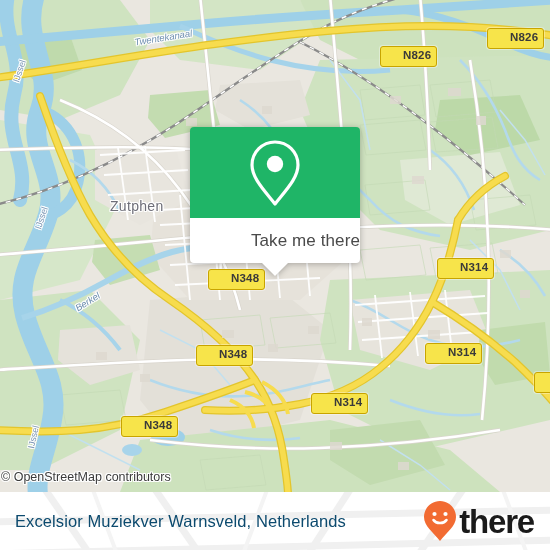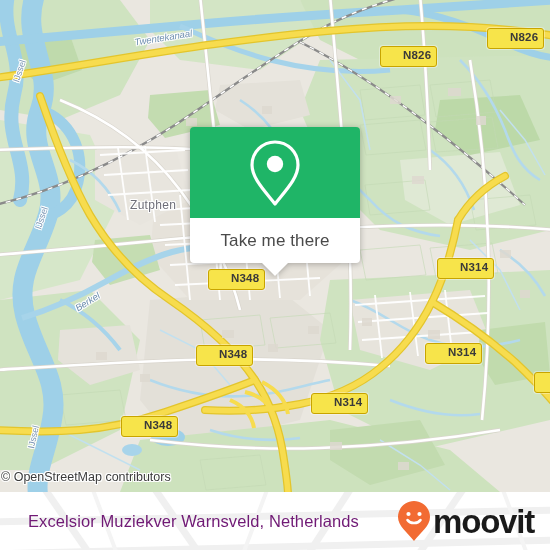--- a/index.html
+++ b/index.html
@@ -25,21 +25,21 @@
     font-family:"Liberation Sans", sans-serif;
     color:#7b7b85;
     white-space:nowrap;
     text-shadow:
       1px 0 0 rgba(255,255,255,.9), -1px 0 0 rgba(255,255,255,.9),
       0 1px 0 rgba(255,255,255,.9), 0 -1px 0 rgba(255,255,255,.9),
       1px 1px 0 rgba(255,255,255,.9), -1px -1px 0 rgba(255,255,255,.9),
       1px -1px 0 rgba(255,255,255,.9), -1px 1px 0 rgba(255,255,255,.9);
     pointer-events:none;
   }
-  .lbl-city { font-size:12px; color:#6e6e78; letter-spacing:.3px;margin-left:20px; }
+  .lbl-city { font-size:14px; color:#6e6e78; letter-spacing:.3px; }
   .lbl-water { font-size:9.5px; color:#6f8fb0; font-style:italic; }
   .lbl-water2 { font-size:9px; color:#7c96b4; }
 
   
   .shield {
     position:absolute;
     background:#f7e44a;
     border:1.6px solid #c8a400;
     border-radius:3px;
     color:#3a3a3a;
@@ -75,21 +75,21 @@
   #callout-top {
     height:91px;
     background:#1fb567;
     border-radius:4px 4px 0 0;
     display:flex; align-items:center; justify-content:center;
   }
   #callout-bottom {
     height:45px;
     background:#fff;
     border-radius:0 0 4px 4px;
-    display:flex; align-items:center; justify-content:center;
+    display:flex; align-items:center; justify-content:flex-end;
   }
   #callout-label {
     font-size:17px; color:#4a4a4a;
     font-family:"Liberation Sans", sans-serif;
     letter-spacing:.1px;
   }
   #callout-tail {
     position:absolute; left:50%; top:136px;
     margin-left:-13px;
     width:0; height:0;
@@ -100,22 +100,22 @@
 
   
   #footer {
     position:absolute; left:0; top:492px; width:550px; height:58px;
     background:#fff; overflow:hidden;
     display:flex; align-items:center;
   }
   #footer-watermark { position:absolute; left:0; top:0; width:550px; height:58px; opacity:1; }
   #footer-title {
     position:relative; z-index:2;
-    margin-left:28px;
-    font-size:16.5px; color:#701a75;
+    margin-left:15px;
+    font-size:16.5px; color:#0c4a6e;
     font-family:"Liberation Sans", sans-serif;
     letter-spacing:.1px;
     white-space:nowrap;
   }
   #footer-logo {
     position:absolute; right:16px; top:50%; transform:translateY(-50%);
     z-index:2; display:flex; align-items:center; gap:2px;
   }
   #logo-word {
     font-size:33px; font-weight:bold; color:#1a1a1a;
@@ -379,18 +379,18 @@
 
     <div id="footer-title">Excelsior Muziekver Warnsveld, Netherlands</div>
 
     <div id="footer-logo">
       <svg width="34" height="42" viewBox="0 0 34 42" xmlns="http://www.w3.org/2000/svg">
         <path d="M17 1 C8.2 1 1 8.2 1 17 C1 26 10 32 17 41 C24 32 33 26 33 17 C33 8.2 25.8 1 17 1 Z" fill="#f26b32"></path>
         <circle cx="11.5" cy="14" r="2.1" fill="#ffffff"></circle>
         <circle cx="22.5" cy="14" r="2.1" fill="#ffffff"></circle>
         <path d="M10.5 20 C13 24 21 24 23.5 20" stroke="#ffffff" stroke-width="2.6" fill="none" stroke-linecap="round"></path>
       </svg>
-      <span id="logo-word">moovit</span>
+      <span id="logo-word">there</span>
     </div>
 
   </div>
 
 </div>
 
 </body></html>

